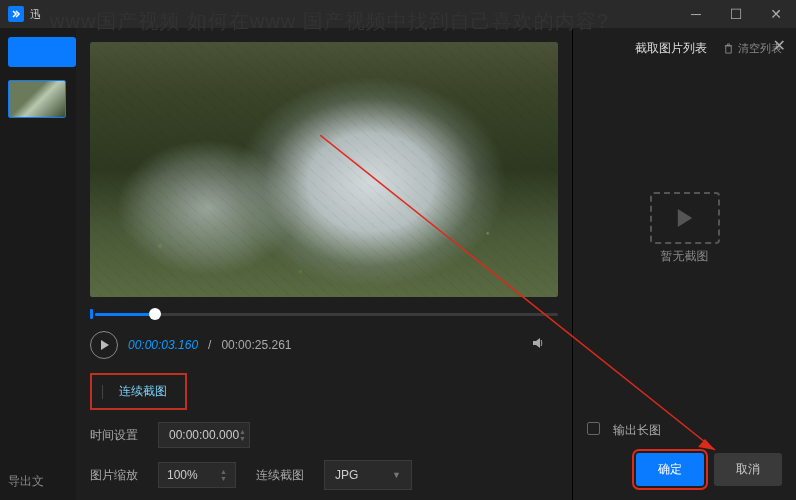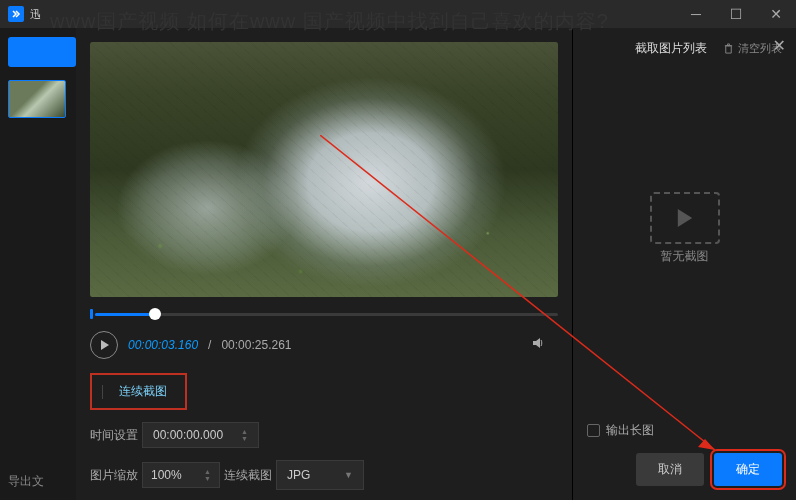--- a/index.html
+++ b/index.html
@@ -70,38 +70,38 @@
 .time-current { color:#0a9bff; font-size:12px;font-style:italic;}
 .time-total { color:#aaa; font-size:12px;}
 .vol-icon { margin-left:auto; margin-right:12px; color:#aaa; cursor:pointer;}
 .capture-btn { background:#0a7bff; color:#fff; font-size:12px; padding:7px 14px; border-radius:3px; cursor:pointer;}
 
 .tab-row { margin-top:14px; display:flex; align-items:center; border:2px solid #c03020; padding:4px 6px; width:fit-content;}
 .tab { font-size:12px; color:#7dd3fc; padding:4px 12px; cursor:pointer;}
 .tab.active { color:#fff;}
 .tab-sep { width:1px; height:14px; background:#444; margin:0 4px;}
 
-.setting-row { display:flex; align-items:center; gap:4px; margin-top:12px; font-size:12px; color:#aaa;}
-.time-input { background:#2a2a2a; border:1px solid #3a3a3a; padding:5px 10px; color:#ccc; font-size:12px; width:117px; display:flex; align-items:center; justify-content:space-between;}
+.setting-row { display:flex; align-items:center; gap:20px; margin-top:12px; font-size:12px; color:#aaa;}
+.time-input { background:#2a2a2a; border:1px solid #3a3a3a; padding:5px 10px; color:#ccc; font-size:12px; width:92px; display:flex; align-items:center; justify-content:space-between;}
 .stepper { display:flex; flex-direction:column; gap:1px;}
 .stepper span{font-size:7px; color:#666; line-height:6px; cursor:pointer;}
 .pct-input { background:#2a2a2a; border:1px solid #3a3a3a; padding:5px 8px; color:#ccc; font-size:12px; width:78px; display:flex; align-items:center; justify-content:space-between;}
 .fmt-select { background:#2a2a2a; border:1px solid #3a3a3a; padding:7px 10px; color:#ccc; font-size:12px; width:88px; display:flex; align-items:center; justify-content:space-between;}
 .chev{font-size:9px;color:#777;}
 
 .right-header { display:flex; align-items:center; justify-content:space-between; font-size:12px; color:#ddd; margin-bottom:8px;margin-left:48px;}
 .clear-link { color:#888; font-size:11px; cursor:pointer; display:flex; align-items:center; gap:4px;}
 .trash{width:11px;height:11px;}
 
 .empty-box { flex:1; display:flex; flex-direction:column; align-items:center; justify-content:center; gap:4px; margin-top:-30px;}
 .dashed { width:70px; height:52px; border:2px dashed #555; border-radius:4px; display:flex; align-items:center; justify-content:center;}
 .dashed svg{width:18px;height:18px;fill:#555;}
 .empty-text { color:#888; font-size:12px;}
 
-.checkbox-row { display:flex; align-items:center; gap:6px; font-size:12px; color:#aaa; margin-bottom:14px;}
+.checkbox-row { display:flex; align-items:flex-start; gap:13px; font-size:12px; color:#aaa; margin-bottom:14px;}
 .checkbox { width:13px; height:13px; border:1px solid #666; border-radius:2px; cursor:pointer;}
 
 .btn-row { display:flex; gap:10px; justify-content:flex-end;}
 .btn { padding:8px 22px; font-size:12px; border-radius:3px; cursor:pointer;}
 .btn-cancel { background:#3a3a3a; color:#ccc;}
 .btn-confirm { background:#0a7bff; color:#fff; outline:2px solid #de2a1a; outline-offset:2px;}
 
 .export-label { position:absolute; left:8px; bottom:10px; font-size:12px; color:#888;}
 
 .arrow-line{
@@ -225,22 +225,22 @@
       </div>
       <span class="empty-text">暂无截图</span>
     </div>
 
     <div class="checkbox-row">
       <div class="checkbox"></div>
       <span>输出长图</span>
     </div>
 
     <div class="btn-row">
+      <div class="btn btn-confirm">确定</div>
       <div class="btn btn-cancel">取消</div>
-      <div class="btn btn-confirm">确定</div>
     </div>
   </div>
 </div>
 
 <span class="export-label">导出文</span>
 
 <svg class="arrow-line">
   <line x1="0" y1="0" x2="395" y2="315"></line>
   <polygon points="395,315 385,304 378,312"></polygon>
 </svg>

